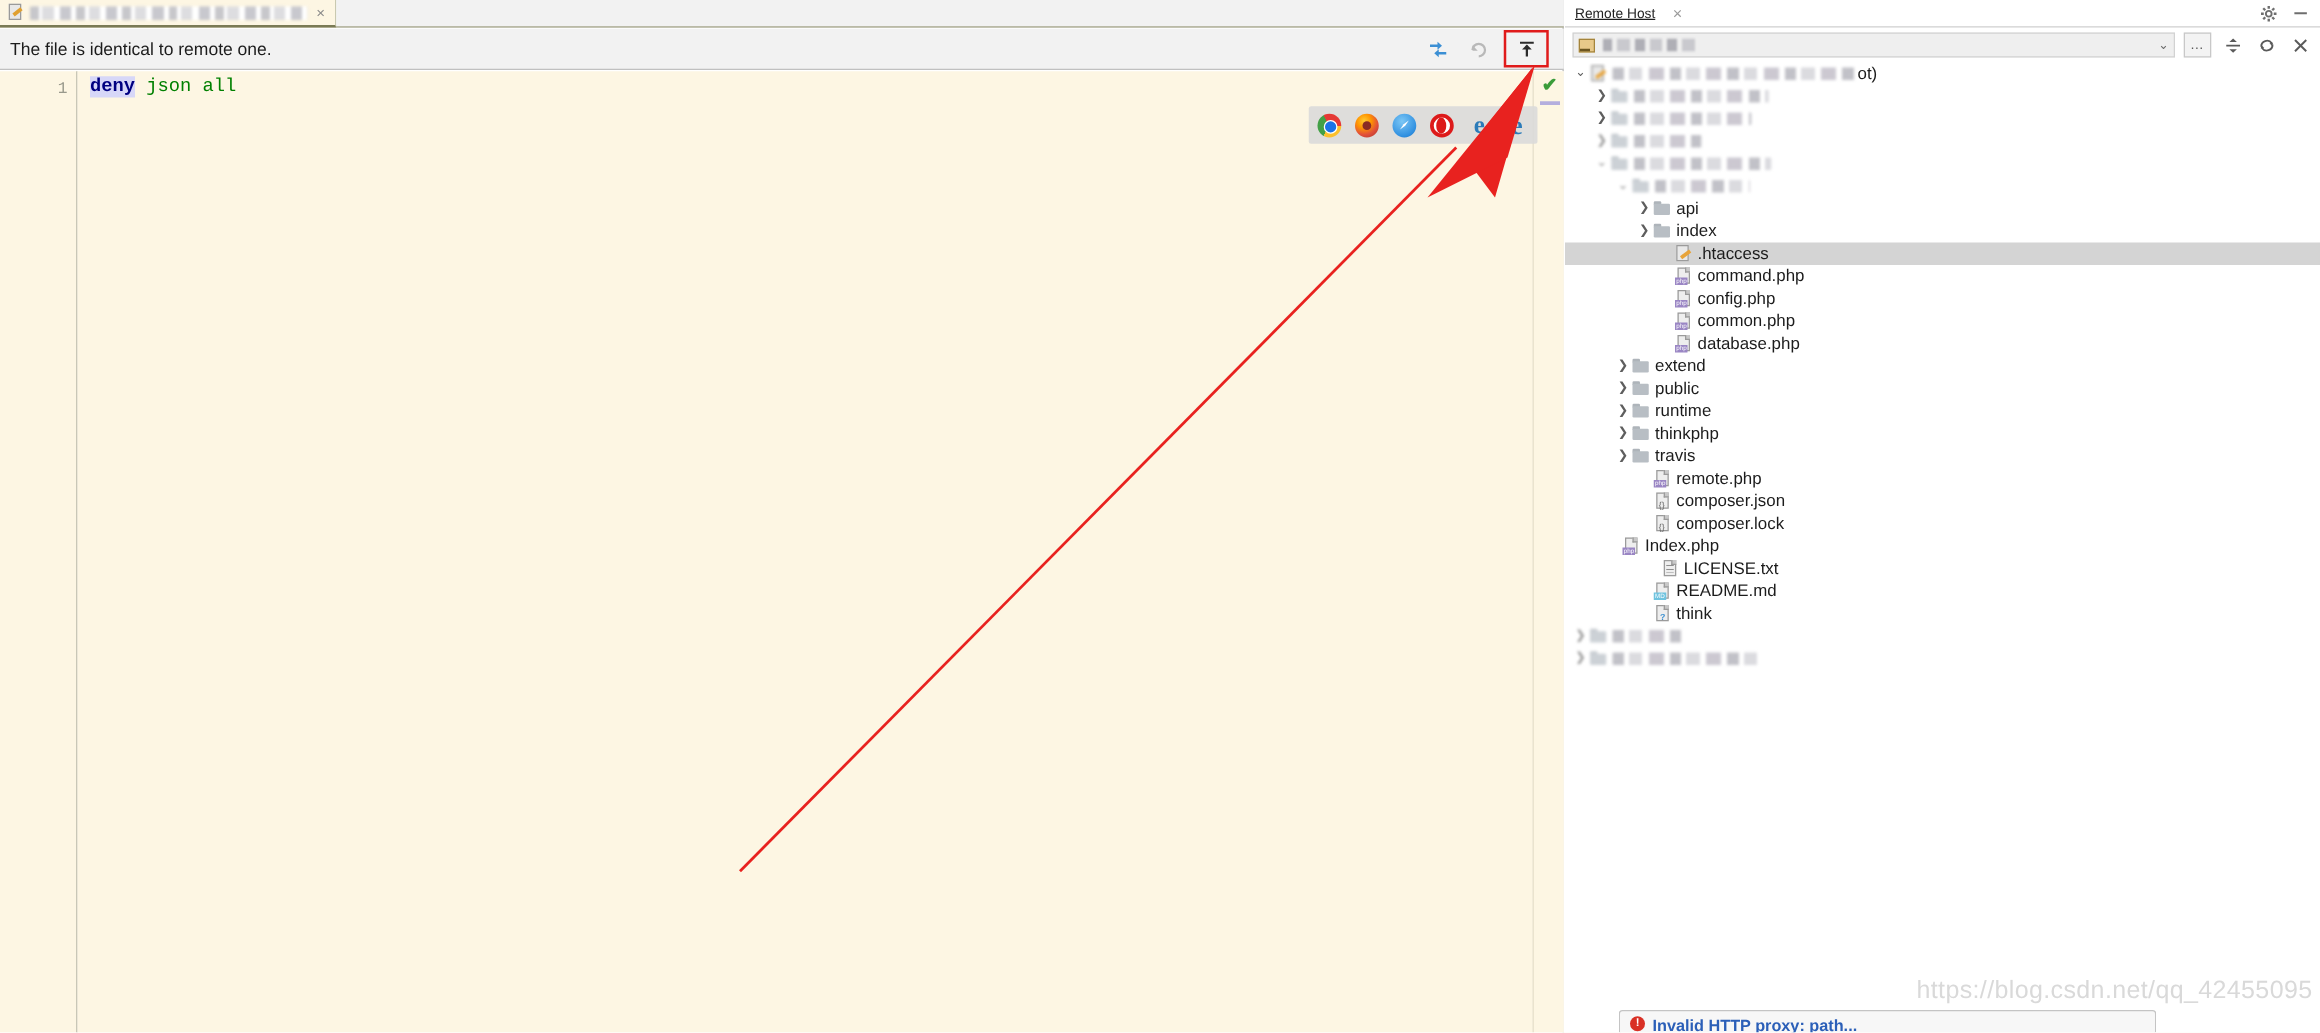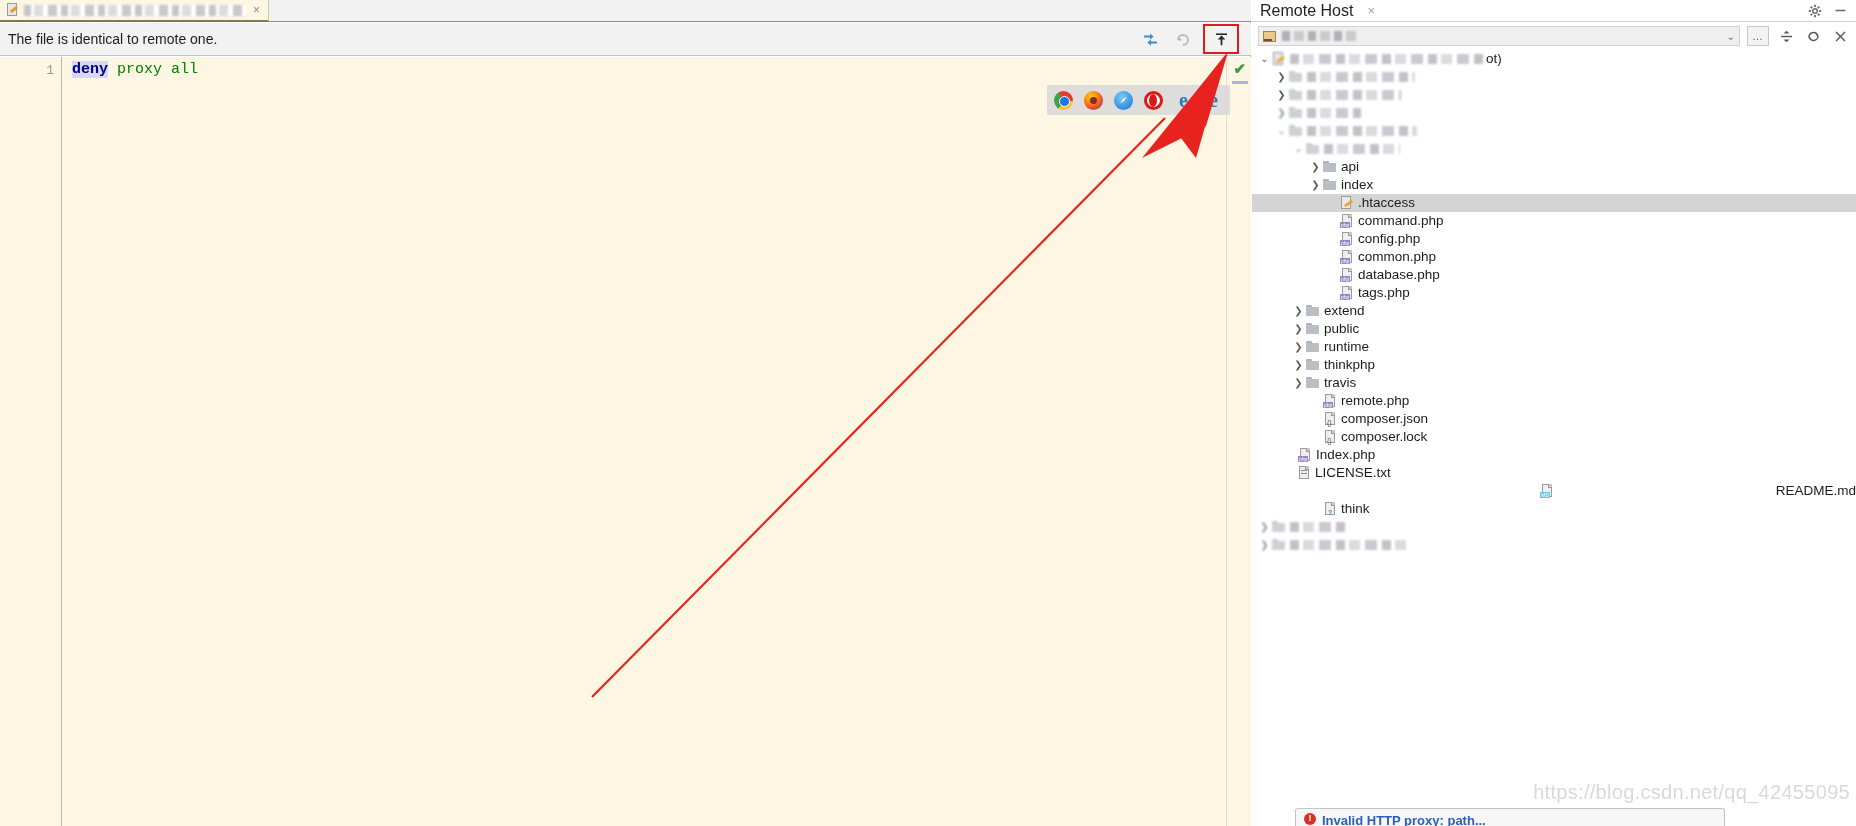--- a/index.html
+++ b/index.html
@@ -194,21 +194,21 @@
   #remote-panel {
     position: absolute; left: 1252px; top: 0; width: 604px; height: 826px;
     background: #ffffff;
   }
   #remote-head {
     position: absolute; left: 0; top: 0; width: 604px; height: 22px;
     display: flex; align-items: center;
     border-bottom: 1px solid #cfcfcf;
     background: #ffffff;
   }
-  #remote-title { padding-left: 8px; font-size: 16px; color: #1f1f1f; }
+  #remote-title { padding-left: 8px; font-size: 11px; color: #1f1f1f; text-decoration: underline; }
   #remote-tab-close { margin-left: 14px; color: #9b9b9b; font-size: 13px; cursor: pointer; }
   #remote-head-right {
     margin-left: auto; display: flex; align-items: center; gap: 12px; padding-right: 9px;
   }
   .head-ic { cursor: pointer; display:flex; align-items:center; justify-content:center; }
 
   #remote-toolbar {
     position: absolute; left: 0; top: 23px; width: 604px; height: 26px;
     display: flex; align-items: center; gap: 7px; padding: 0 6px;
     background: #ffffff;
@@ -394,21 +394,21 @@
           </svg>
         </div>
       </div>
     </div>
 
     <div id="editor-body">
       <div id="gutter">
         <span class="lineno">1</span>
       </div>
       <div id="code-area">
-        <div id="code-line-1"><span class="tok-kw">deny</span><span> </span><span class="tok-val">proxy all</span></div>
+        <div id="code-line-1"><span class="tok-kw">deny</span><span> </span><span class="tok-val">json all</span></div>
       </div>
       <div id="right-margin">
         <span id="inspection-check">✔</span>
         <span id="inspection-stripe"></span>
       </div>
     </div>
 
     <div id="browser-bar">
       <span class="bicon bi-chrome"></span>
       <span class="bicon bi-firefox"></span>
@@ -590,115 +590,106 @@
         </div>
         <div class="trow" style="padding-left: 74px;">
           <span class="twist"></span>
           <span class="ticon ic-doc">
             <span class="page"></span>
             <span class="fold"></span>
             <span class="tag tag-php">php</span>
           </span>
           <span class="tlabel">database.php</span>
         </div>
-        <div class="trow" style="padding-left: 74px;">
+        <div class="trow" style="padding-left: 40px;">
+          <span class="twist">❯</span>
+          <span class="ticon ic-folder">
+            <span class="tab"></span>
+            <span class="main"></span>
+          </span>
+          <span class="tlabel">extend</span>
+        </div>
+        <div class="trow" style="padding-left: 40px;">
+          <span class="twist">❯</span>
+          <span class="ticon ic-folder">
+            <span class="tab"></span>
+            <span class="main"></span>
+          </span>
+          <span class="tlabel">public</span>
+        </div>
+        <div class="trow" style="padding-left: 40px;">
+          <span class="twist">❯</span>
+          <span class="ticon ic-folder">
+            <span class="tab"></span>
+            <span class="main"></span>
+          </span>
+          <span class="tlabel">runtime</span>
+        </div>
+        <div class="trow" style="padding-left: 40px;">
+          <span class="twist">❯</span>
+          <span class="ticon ic-folder">
+            <span class="tab"></span>
+            <span class="main"></span>
+          </span>
+          <span class="tlabel">thinkphp</span>
+        </div>
+        <div class="trow" style="padding-left: 40px;">
+          <span class="twist">❯</span>
+          <span class="ticon ic-folder">
+            <span class="tab"></span>
+            <span class="main"></span>
+          </span>
+          <span class="tlabel">travis</span>
+        </div>
+        <div class="trow" style="padding-left: 57px;">
           <span class="twist"></span>
           <span class="ticon ic-doc">
             <span class="page"></span>
             <span class="fold"></span>
             <span class="tag tag-php">php</span>
           </span>
-          <span class="tlabel">tags.php</span>
-        </div>
-        <div class="trow" style="padding-left: 40px;">
-          <span class="twist">❯</span>
-          <span class="ticon ic-folder">
-            <span class="tab"></span>
-            <span class="main"></span>
-          </span>
-          <span class="tlabel">extend</span>
-        </div>
-        <div class="trow" style="padding-left: 40px;">
-          <span class="twist">❯</span>
-          <span class="ticon ic-folder">
-            <span class="tab"></span>
-            <span class="main"></span>
-          </span>
-          <span class="tlabel">public</span>
-        </div>
-        <div class="trow" style="padding-left: 40px;">
-          <span class="twist">❯</span>
-          <span class="ticon ic-folder">
-            <span class="tab"></span>
-            <span class="main"></span>
-          </span>
-          <span class="tlabel">runtime</span>
-        </div>
-        <div class="trow" style="padding-left: 40px;">
-          <span class="twist">❯</span>
-          <span class="ticon ic-folder">
-            <span class="tab"></span>
-            <span class="main"></span>
-          </span>
-          <span class="tlabel">thinkphp</span>
-        </div>
-        <div class="trow" style="padding-left: 40px;">
-          <span class="twist">❯</span>
-          <span class="ticon ic-folder">
-            <span class="tab"></span>
-            <span class="main"></span>
-          </span>
-          <span class="tlabel">travis</span>
+          <span class="tlabel">remote.php</span>
         </div>
         <div class="trow" style="padding-left: 57px;">
           <span class="twist"></span>
           <span class="ticon ic-doc">
             <span class="page"></span>
             <span class="fold"></span>
+            <span class="braces">{}</span>
+          </span>
+          <span class="tlabel">composer.json</span>
+        </div>
+        <div class="trow" style="padding-left: 57px;">
+          <span class="twist"></span>
+          <span class="ticon ic-doc">
+            <span class="page"></span>
+            <span class="fold"></span>
+            <span class="braces">{}</span>
+          </span>
+          <span class="tlabel">composer.lock</span>
+        </div>
+        <div class="trow" style="padding-left: 32px;">
+          <span class="twist"></span>
+          <span class="ticon ic-doc">
+            <span class="page"></span>
+            <span class="fold"></span>
             <span class="tag tag-php">php</span>
           </span>
-          <span class="tlabel">remote.php</span>
+          <span class="tlabel">Index.php</span>
+        </div>
+        <div class="trow" style="padding-left: 63px;">
+          <span class="twist"></span>
+          <span class="ticon ic-doc">
+            <span class="page"></span>
+            <span class="fold"></span>
+            <span class="lines"></span>
+          </span>
+          <span class="tlabel">LICENSE.txt</span>
         </div>
         <div class="trow" style="padding-left: 57px;">
-          <span class="twist"></span>
-          <span class="ticon ic-doc">
-            <span class="page"></span>
-            <span class="fold"></span>
-            <span class="braces">{}</span>
-          </span>
-          <span class="tlabel">composer.json</span>
-        </div>
-        <div class="trow" style="padding-left: 57px;">
-          <span class="twist"></span>
-          <span class="ticon ic-doc">
-            <span class="page"></span>
-            <span class="fold"></span>
-            <span class="braces">{}</span>
-          </span>
-          <span class="tlabel">composer.lock</span>
-        </div>
-        <div class="trow" style="padding-left: 32px;">
-          <span class="twist"></span>
-          <span class="ticon ic-doc">
-            <span class="page"></span>
-            <span class="fold"></span>
-            <span class="tag tag-php">php</span>
-          </span>
-          <span class="tlabel">Index.php</span>
-        </div>
-        <div class="trow" style="padding-left: 31px;">
-          <span class="twist"></span>
-          <span class="ticon ic-doc">
-            <span class="page"></span>
-            <span class="fold"></span>
-            <span class="lines"></span>
-          </span>
-          <span class="tlabel">LICENSE.txt</span>
-        </div>
-        <div class="trow" style="padding-left: 57px; justify-content: space-between;">
           <span class="twist"></span>
           <span class="ticon ic-doc">
             <span class="page"></span>
             <span class="fold"></span>
             <span class="tag tag-md">MD</span>
           </span>
           <span class="tlabel">README.md</span>
         </div>
         <div class="trow" style="padding-left: 57px;">
           <span class="twist"></span>

